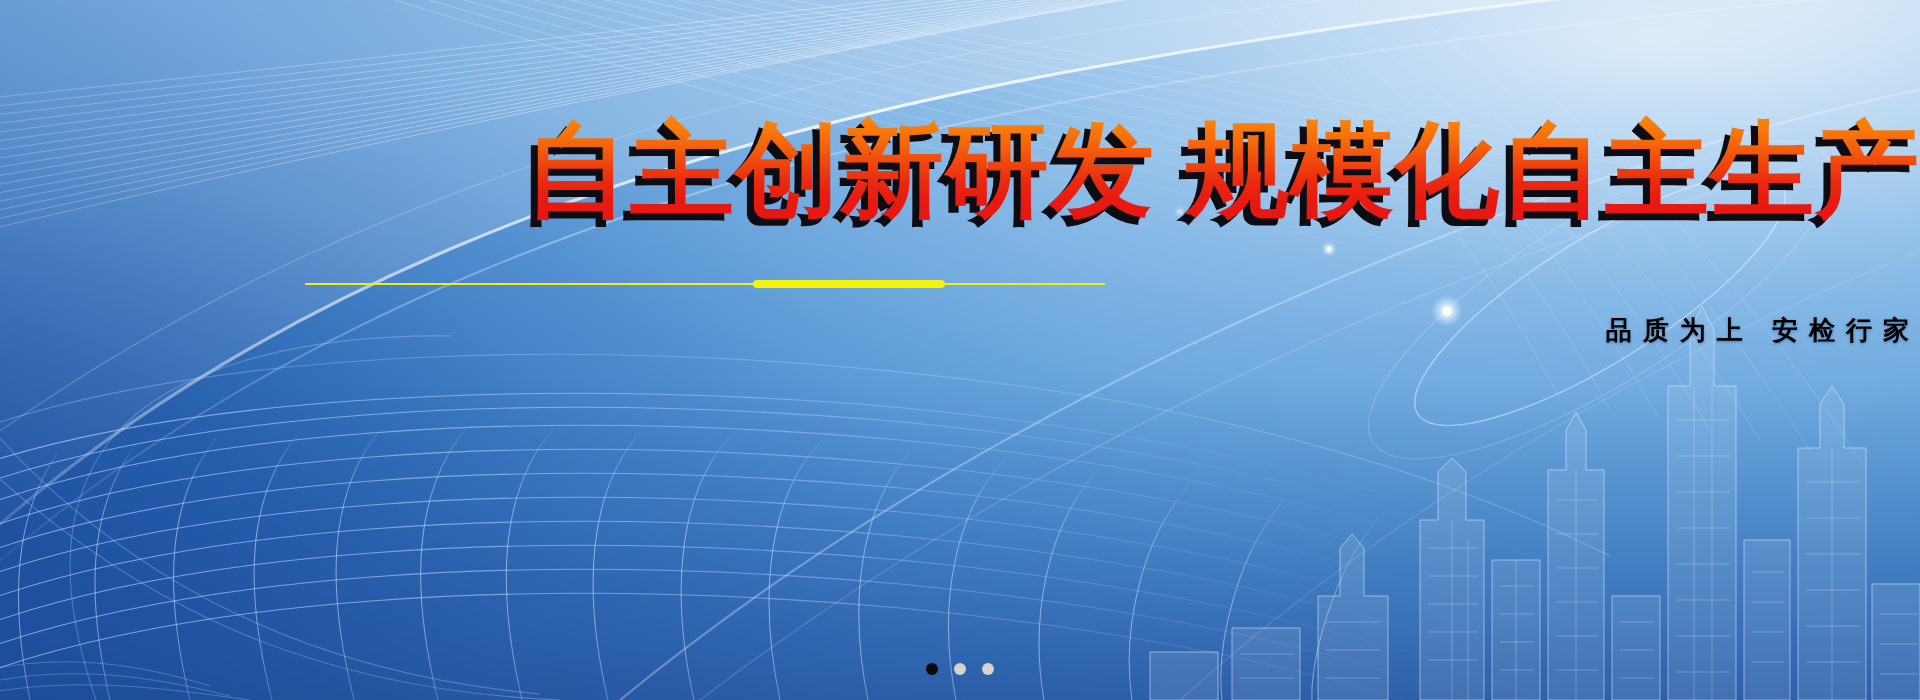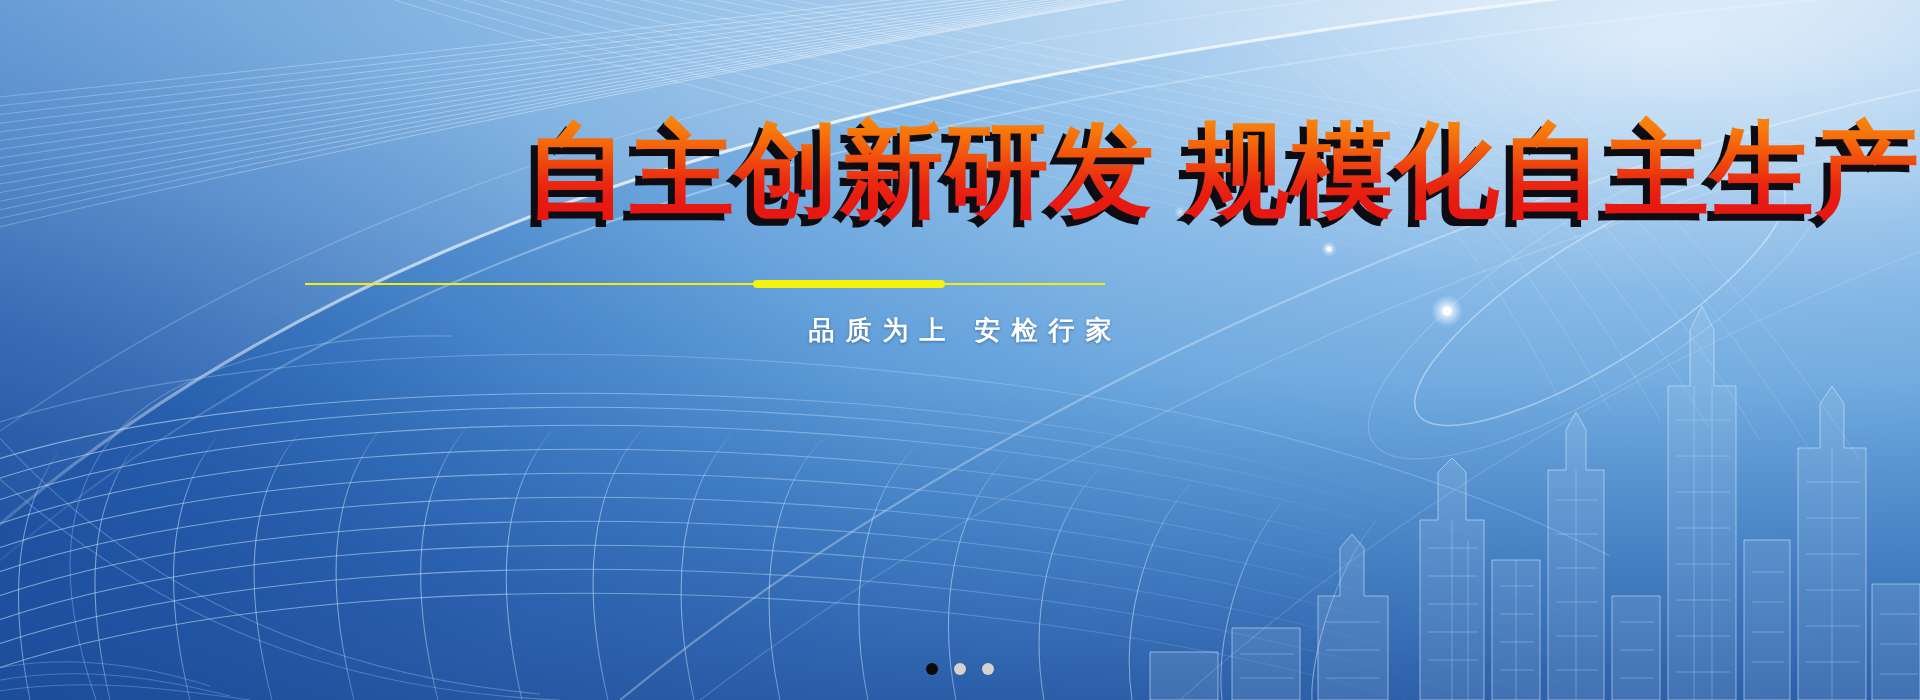--- a/index.html
+++ b/index.html
@@ -96,22 +96,22 @@
     width:192px; height:8px;
     border-radius:5px;
     background:#f5f20c;
   }
 
   
   .sub1{
     position:absolute;
     left:0; right:0;
     top:313px;
-    text-align:center;
-    color:#ffffff;
+    text-align:right;
+    color:#000000;
     font-size:26px;
     font-weight:bold;
     letter-spacing:11px;
     text-indent:11px;
     text-shadow:0 1px 3px rgba(16,52,104,.45);
   }
   .sub2{
     position:absolute;
     left:0; right:0;
     top:366px;

